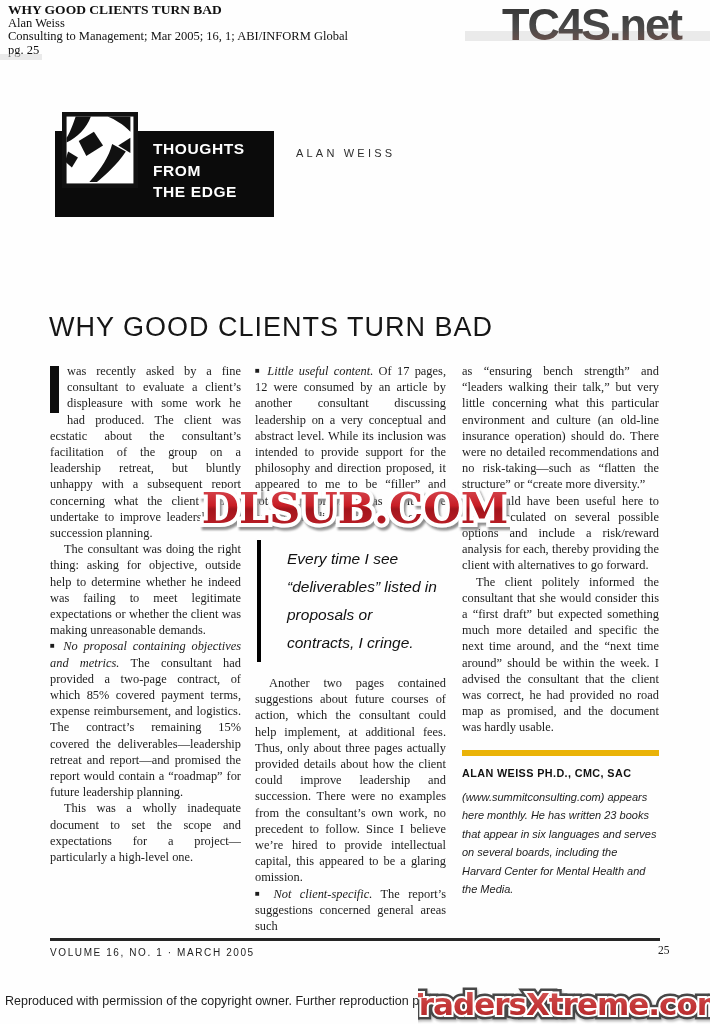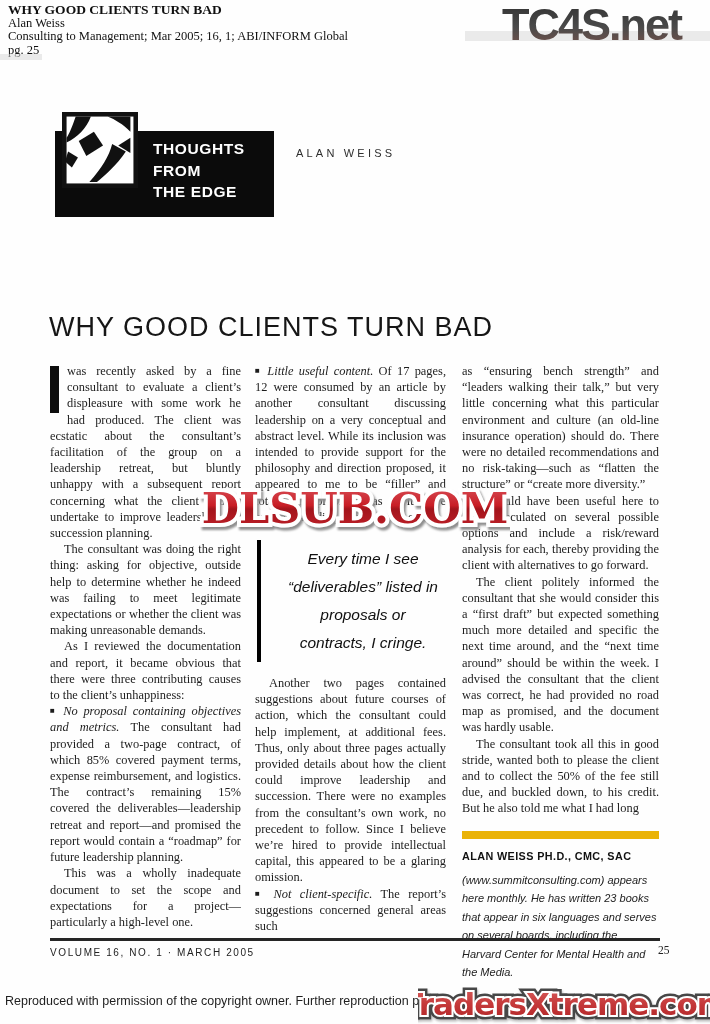--- a/index.html
+++ b/index.html
@@ -38,24 +38,24 @@
   .col p{margin:0;}
   .indent{text-indent:14px;}
   .bsp{margin-top:9px;}
   .bullet{font-size:8px;vertical-align:2px;}
   .lead{font-style:italic;}
   .dropbar{float:left;width:9px;height:47px;background:#0d0d0d;margin:3px 8px 0 0;}
 
   
   .pullquote{border-left:4px solid #000;margin:15px 0 13px 2px;padding:5px 0 5px 26px;width:152px;
              font-family:"Liberation Sans",sans-serif;font-style:italic;font-size:15.5px;
-             line-height:28px;color:#101010;text-align:center;hyphens:none;}
+             line-height:28px;color:#101010;text-align:left;hyphens:none;}
 
   
-  .bio{margin-top:14px;border-top:8px solid #eab308;padding-top:9px;text-align:left;hyphens:none;}
+  .bio{margin-top:14px;border-top:6px solid #eab308;padding-top:9px;text-align:left;hyphens:none;}
   .bio-h{font-family:"Liberation Sans",sans-serif;font-weight:bold;font-size:10.8px;
          letter-spacing:.4px;color:#111;}
   .bio-b{margin-top:7px;font-family:"Liberation Sans",sans-serif;font-style:italic;
          font-size:11px;line-height:18.5px;color:#222;}
 
   
   .footer-rule{position:absolute;left:50px;top:938px;width:610px;height:3px;background:#262626;}
   .footer-vol{position:absolute;left:50px;top:947px;font-family:"Liberation Sans",sans-serif;
               font-size:10px;letter-spacing:1.6px;color:#222;}
   .footer-page{position:absolute;left:642px;top:944px;font-size:11.5px;color:#222;margin-left:16px;}
@@ -105,21 +105,20 @@
     <span>FROM</span>
     <span>THE EDGE</span>
   </div>
   <div class="byline">ALAN WEISS</div>
 
   <h1 class="article-title">WHY GOOD CLIENTS TURN BAD</h1>
 
   <div class="col col1">
     <p><span class="dropbar"></span><span>was recently asked by a fine consultant to evaluate a client’s displeasure with some work he had produced. The client was ecstatic about the consultant’s facilitation of the group on a leadership retreat, but bluntly unhappy with a subsequent report concerning what the client should undertake to improve leadership and succession planning.</span></p>
     <p class="indent">The consultant was doing the right thing: asking for objective, outside help to determine whether he indeed was failing to meet legitimate expectations or whether the client was making unreasonable demands.</p>
-    <p class="indent">As I reviewed the documentation and report, it became obvious that there were three contributing causes to the client’s unhappiness:</p>
     <p class="bsp">
       <span class="bullet">■</span>
       <span class="lead">No proposal containing objectives and metrics.</span>
       <span>The consultant had provided a two-page contract, of which 85% covered payment terms, expense reimbursement, and logistics. The contract’s remaining 15% covered the deliverables—leadership retreat and report—and promised the report would contain a “roadmap” for future leadership planning.</span>
     </p>
     <p class="indent">This was a wholly inadequate document to set the scope and expectations for a project—particularly a high-level one.</p>
   </div>
 
   <div class="col col2">
     <p>
@@ -133,21 +132,20 @@
       <span class="bullet">■</span>
       <span class="lead">Not client-specific.</span>
       <span>The report’s suggestions concerned general areas such</span>
     </p>
   </div>
 
   <div class="col col3">
     <p>as “ensuring bench strength” and “leaders walking their talk,” but very little concerning what this particular environment and culture (an old-line insurance operation) should do. There were no detailed recommendations and no risk-taking—such as “flatten the structure” or “create more diversity.”</p>
     <p class="indent">It would have been useful here to have speculated on several possible options and include a risk/reward analysis for each, thereby providing the client with alternatives to go forward.</p>
     <p class="indent">The client politely informed the consultant that she would consider this a “first draft” but expected something much more detailed and specific the next time around, and the “next time around” should be within the week. I advised the consultant that the client was correct, he had provided no road map as promised, and the document was hardly usable.</p>
-    <p class="indent">The consultant took all this in good stride, wanted both to please the client and to collect the 50% of the fee still due, and buckled down, to his credit. But he also told me what I had long</p>
     <div class="bio">
       <div class="bio-h">ALAN WEISS PH.D., CMC, SAC</div>
       <div class="bio-b">(www.summitconsulting.com) appears here monthly. He has written 23 books that appear in six languages and serves on several boards, including the Harvard Center for Mental Health and the Media.</div>
     </div>
   </div>
 
   <svg class="wm" style="left:200px;top:477px;" width="310" height="62">
     <defs>
       <linearGradient id="gDL" x1="0" y1="0" x2="0" y2="1">
         <stop offset="0%" stop-color="#da555d"></stop>

